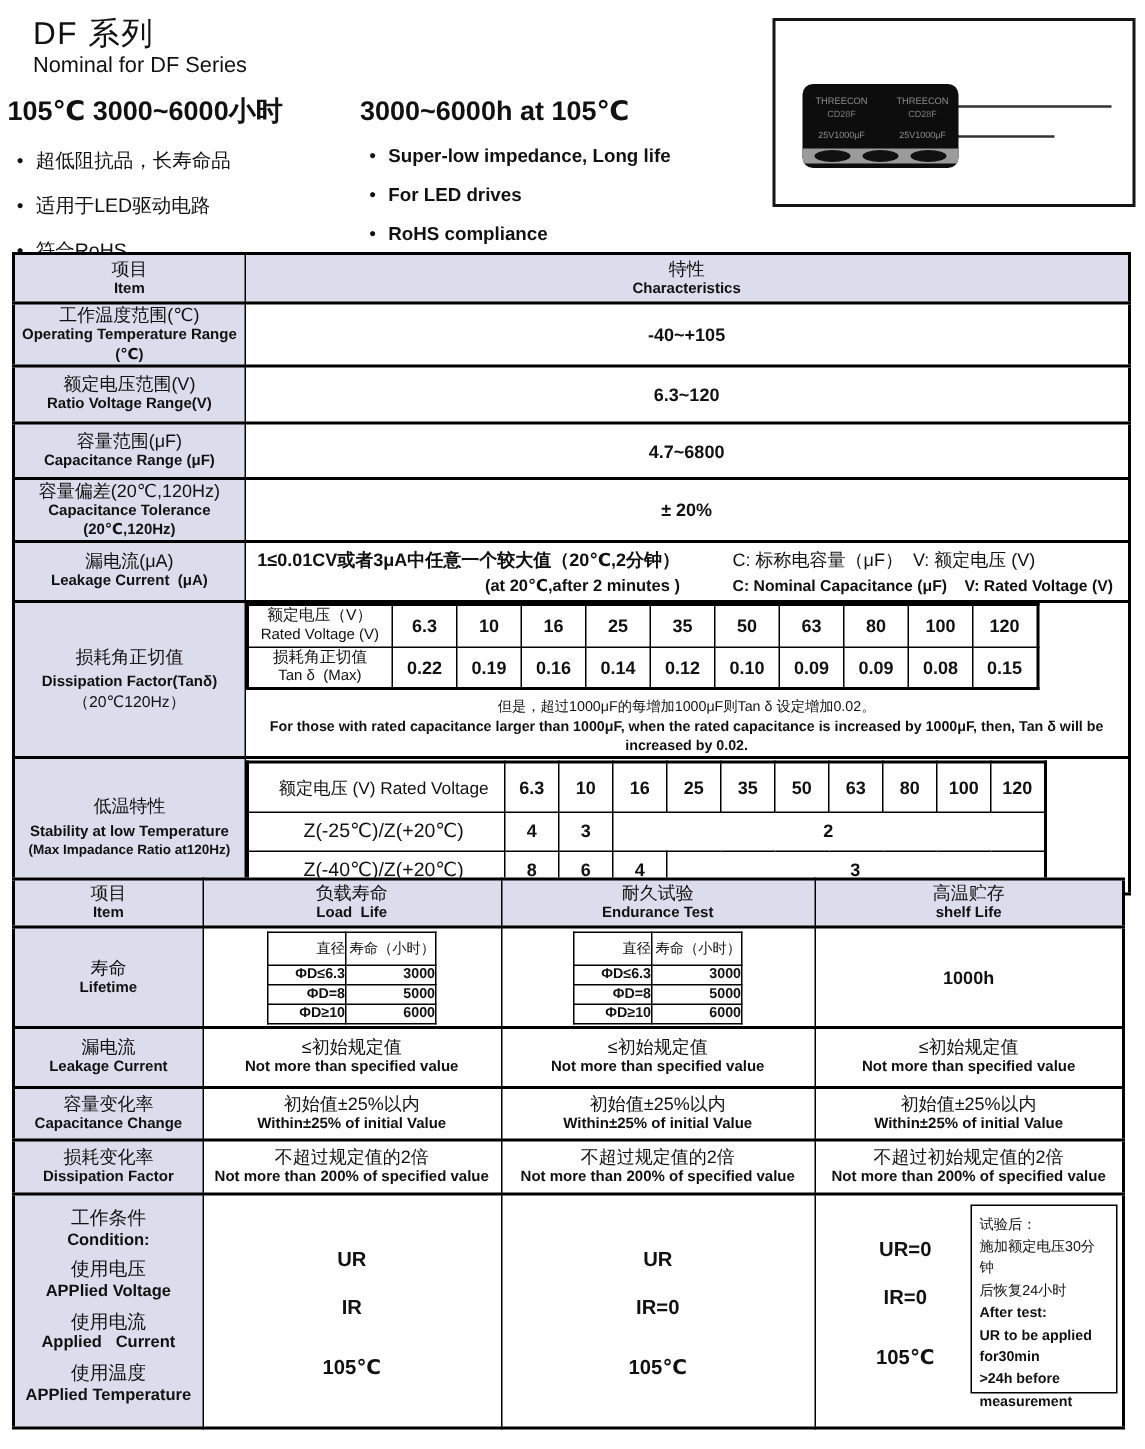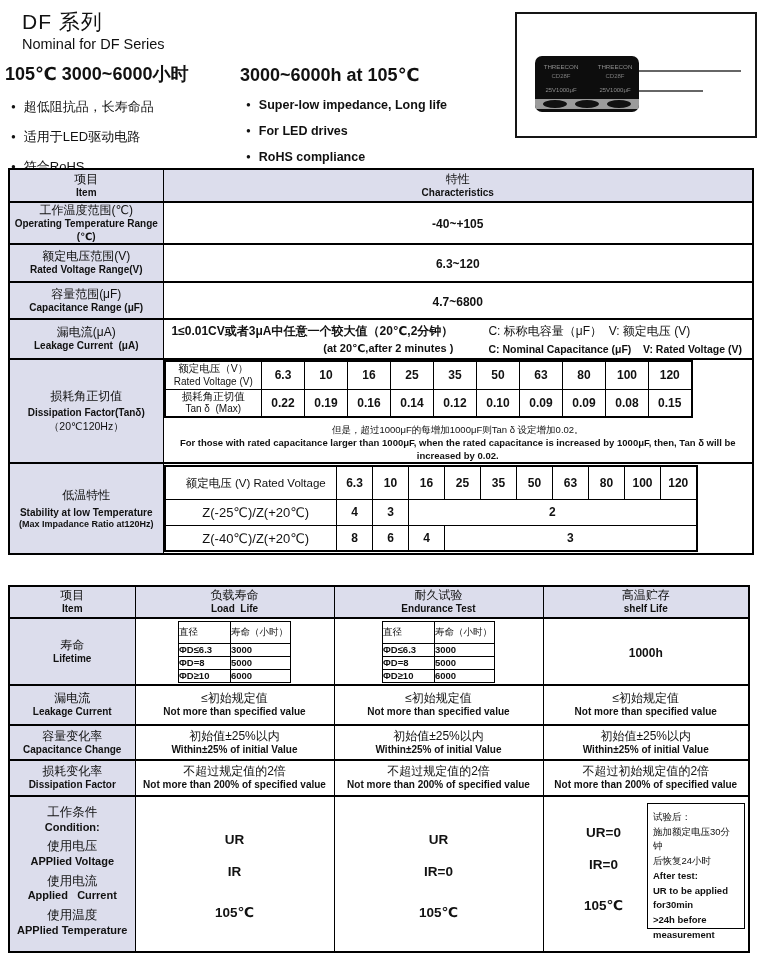--- a/index.html
+++ b/index.html
@@ -48,21 +48,21 @@
   .inner .ih{font-size:10.5px;line-height:1.2;}
   .inner .ih .lbl-en{font-size:10px;}
   .inner .num{font-size:12px;font-weight:bold;}
   .diss-cell,.lowt-cell{text-align:left;padding:7px 0 0 10px;}
   .diss-note{margin-top:6px;font-size:9.5px;line-height:1.35;}
   .diss-note .n-en{font-weight:bold;}
   .zlabel{font-size:13px;text-align:left;padding-left:10px !important;}
 
   
   table.mini{border-collapse:collapse;table-layout:fixed;border:1.5px solid #000;margin:0 auto;}
-  table.mini td{border:1px solid #000;text-align:left;font-size:9.5px;padding:0;box-sizing:border-box;}
+  table.mini td{border:1px solid #000;text-align:right;font-size:9.5px;padding:0;box-sizing:border-box;}
   .mini .mh td{height:22px;}
   .mini .md td{height:13px;font-weight:bold;}
 
   
   .cond-label{padding:8px 2px !important;}
   .cond-pair{margin-bottom:5px;}
   .cond-pair .lbl-cn{font-size:12.5px;}
   .cond-pair .lbl-en{font-size:11px;}
   .cond-vals{display:flex;flex-direction:column;align-items:center;gap:17px;padding-top:4px;
              font-size:13.5px;font-weight:bold;justify-content:flex-end;}
@@ -142,30 +142,37 @@
       <tr style="height:37px">
         <td class="panel">
           <div class="lbl-cn">工作温度范围(℃)</div>
           <div class="lbl-en">Operating Temperature Range (℃)</div>
         </td>
         <td><span class="val">-40~+105</span></td>
       </tr>
       <tr style="height:38px">
         <td class="panel">
           <div class="lbl-cn">额定电压范围(V)</div>
-          <div class="lbl-en">Rated Voltage Range(V)</div>
+          <div class="lbl-en">Ratio Voltage Range(V)</div>
         </td>
         <td><span class="val">6.3~120</span></td>
       </tr>
       <tr style="height:37px">
         <td class="panel">
           <div class="lbl-cn">容量范围(μF)</div>
           <div class="lbl-en">Capacitance Range (μF)</div>
         </td>
         <td><span class="val">4.7~6800</span></td>
+      </tr>
+      <tr style="height:33px">
+        <td class="panel">
+          <div class="lbl-cn">容量偏差(20℃,120Hz)</div>
+          <div class="lbl-en">Capacitance Tolerance (20℃,120Hz)</div>
+        </td>
+        <td><span class="val">± 20%</span></td>
       </tr>
       <tr style="height:40px">
         <td class="panel">
           <div class="lbl-cn">漏电流(μA)</div>
           <div class="lbl-en pre">Leakage Current  (μA)</div>
         </td>
         <td>
           <div class="leak-flex">
             <div class="leak-formula">
               <div class="f1 pre">1≤0.01CV或者3μA中任意一个较大值（20℃,2分钟）</div>

